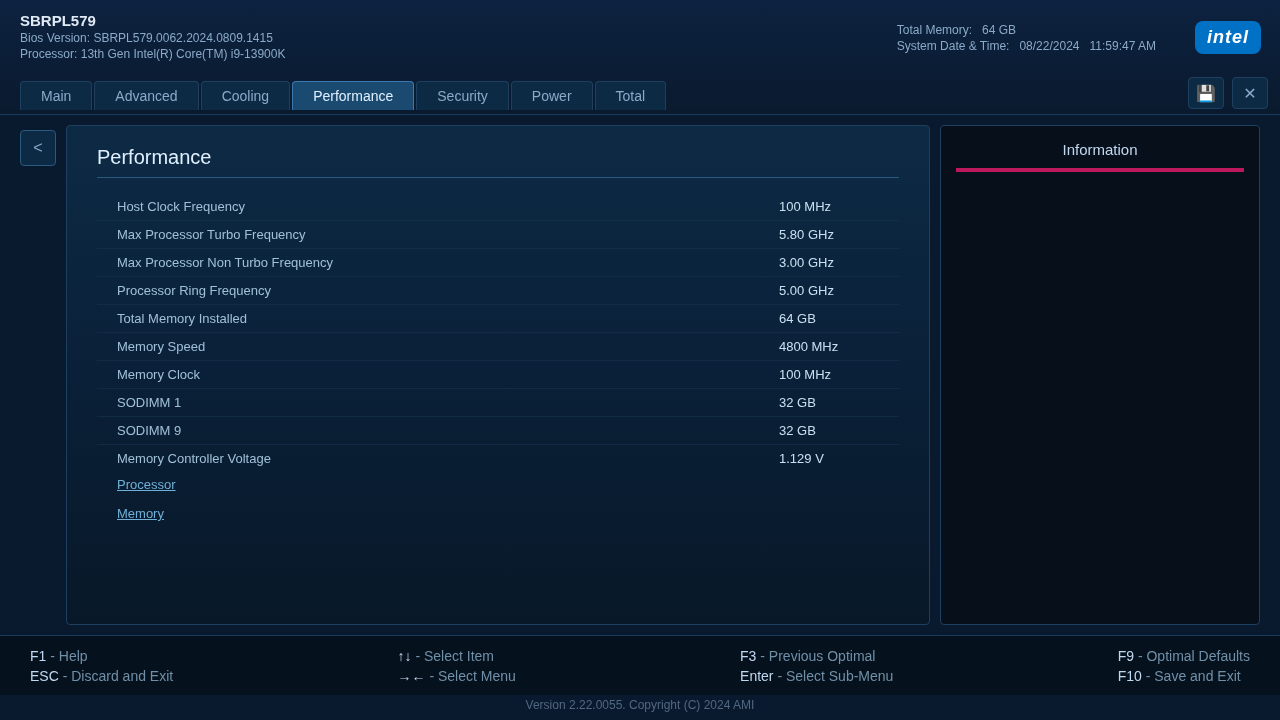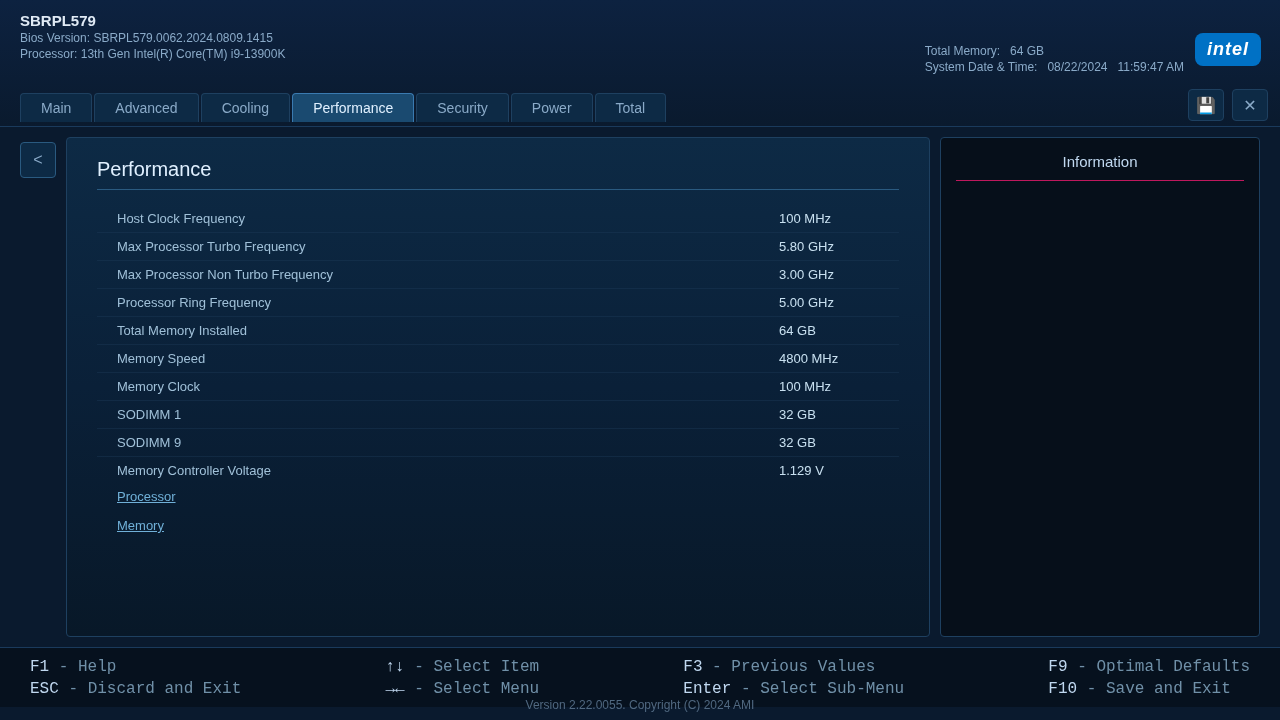--- a/index.html
+++ b/index.html
@@ -55,23 +55,22 @@
       border-radius: 8px;
       padding: 6px 12px;
       font-size: 18px;
       font-weight: bold;
       font-style: italic;
       color: white;
       letter-spacing: 1px;
     }
     .header-top-right {
       display: flex;
-      align-items: flex-end;
-      gap: 4px;
-      margin-top: 12px;
+      align-items: center;
+      gap: 32px;
     }
 
     
     .nav-tabs {
       display: flex;
       gap: 2px;
       align-items: center;
       padding-top: 5px;
       justify-content: space-between;
     }
@@ -204,43 +203,42 @@
       border: 1px solid #1e4060;
       border-radius: 4px;
       padding: 15px;
       flex-shrink: 0;
     }
     .info-title {
       font-size: 15px;
       color: #c0d8f0;
       text-align: center;
       padding-bottom: 10px;
-      border-bottom: 1px solid #be185d;
+      border-bottom: 4px solid #be185d;
       margin-bottom: 10px;
     }
 
     
     .footer {
       background: #06111e;
       border-top: 1px solid #1a3a5c;
       padding: 8px 30px;
       display: flex;
       justify-content: space-between;
       align-items: center;
       height: 60px;
     }
     .footer-col {
       display: flex;
       flex-direction: column;
       gap: 4px;
     }
     .footer-item {
-      font-size: 16px;
+      font-size: 14px;
       color: #7090a8;
-      font-family: Liberation Mono, monospace;
     }
     .footer-item .key {
       color: #c0d8f0;
       font-weight: 500;
     }
   </style>
 </head>
 <body>
 
 <div class="header">
@@ -393,21 +391,21 @@
     <div class="footer-item">
       <span class="key">→←</span>
       <span> - </span>
       <span>Select Menu</span>
     </div>
   </div>
   <div class="footer-col">
     <div class="footer-item">
       <span class="key">F3</span>
       <span> - </span>
-      <span>Previous Values</span>
+      <span>Previous Optimal</span>
     </div>
     <div class="footer-item">
       <span class="key">Enter</span>
       <span> - </span>
       <span>Select Sub-Menu</span>
     </div>
   </div>
   <div class="footer-col">
     <div class="footer-item">
       <span class="key">F9</span>

